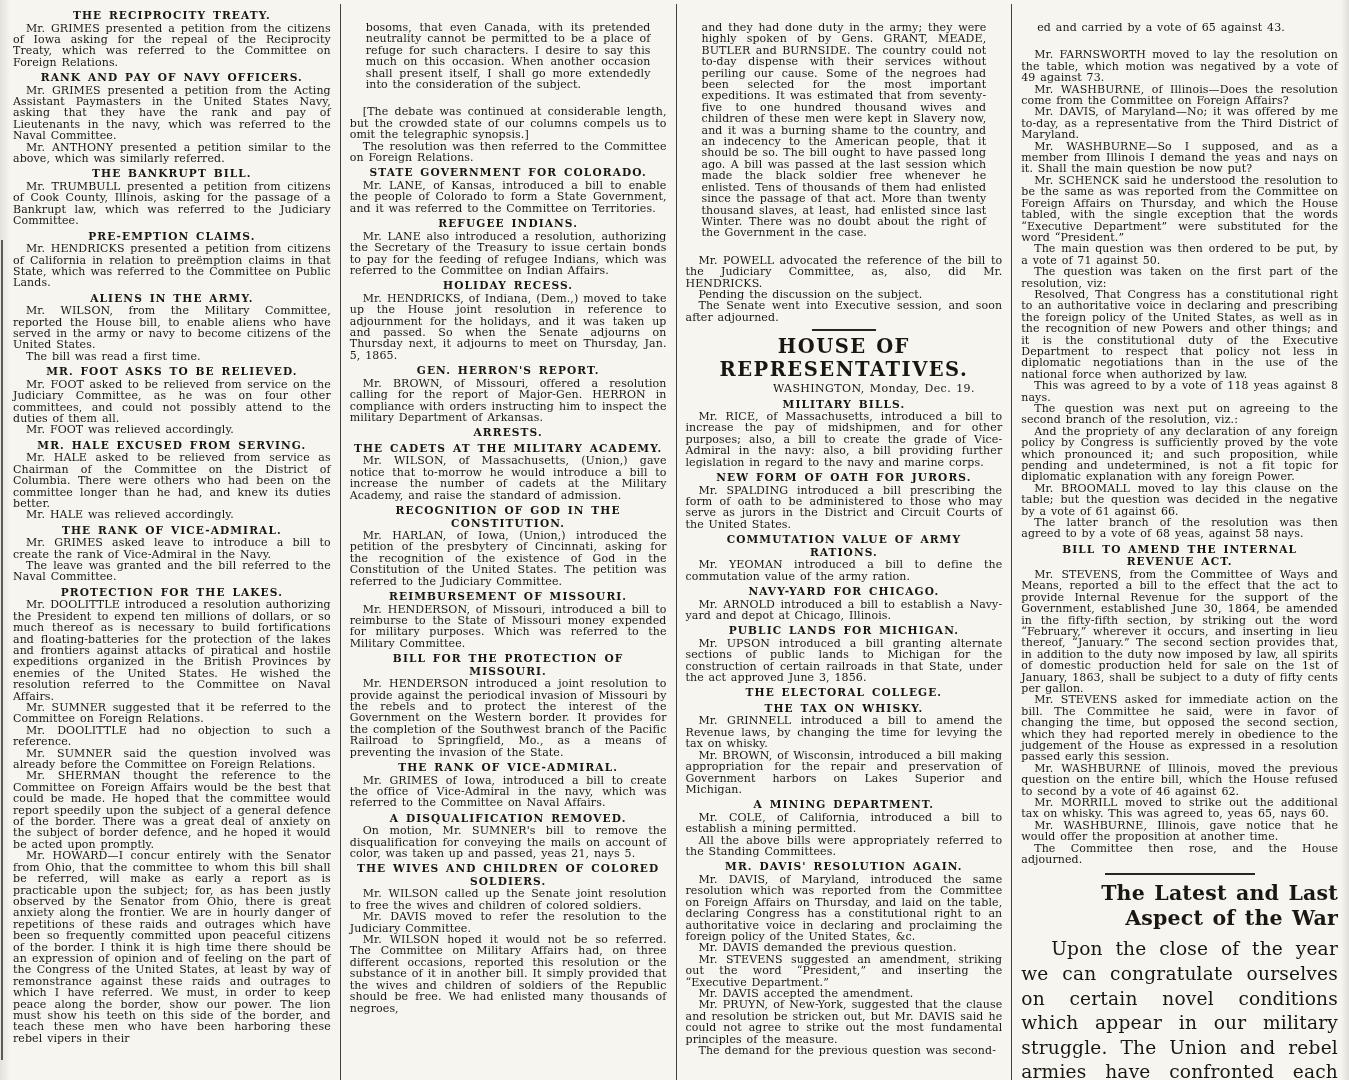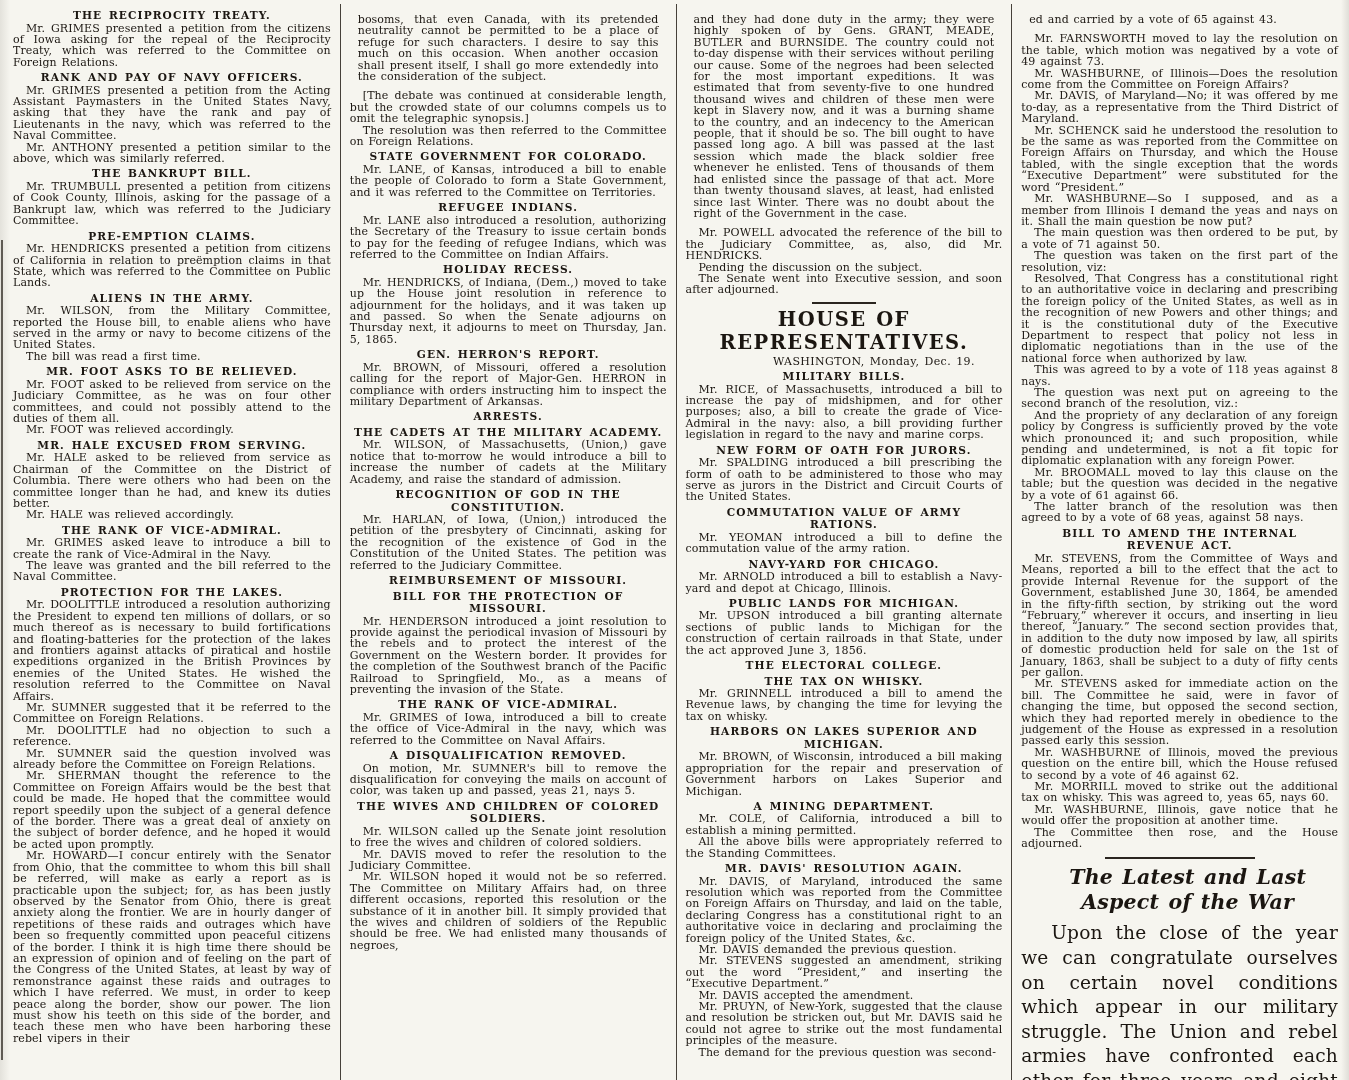--- a/index.html
+++ b/index.html
@@ -22,35 +22,35 @@
     padding:2px 9px 0 9px;
     font-size:11px; line-height:11.4px; text-align:justify;
     letter-spacing:0.1px; word-spacing:1.2px;
   }
   .col + .col { border-left:1.5px solid #46413a; }
   .h {
     text-align:center; font-weight:bold; font-size:10.6px; line-height:12.5px;
     letter-spacing:1.1px; word-spacing:2px; margin:3px 4px 1px 4px; text-indent:0;
   }
   .p { margin:0; text-indent:13px; }
-  .cont { margin:8px; text-indent:0; }
+  .cont { margin:16px; text-indent:0; }
   .dateline { margin:1px 0; text-align:center; padding-left:60px; letter-spacing:0.4px; }
   .main-h {
     text-align:center; font-size:19.5px; line-height:23px; font-weight:bold;
     letter-spacing:1.5px; margin:3px 0 2px 0;
   }
   hr.rule {
     border:none; border-top:2.5px solid #2a251f; width:64px; margin:6px auto 4px auto;
   }
   hr.rule-wide {
     border:none; border-top:2px solid #2a251f; width:150px; margin:8px auto 6px auto;
   }
   .ed-h {
     font-size:20.5px; line-height:25px; font-weight:bold; letter-spacing:0.2px;
-    margin:4px 0 6px 16px; text-indent:0; text-align:center; word-spacing:2px;font-style:italic;
+    margin:4px 0 6px 16px; text-indent:0; text-align:right; word-spacing:2px;
   }
   .ed-p {
     font-size:18.6px; line-height:24.6px; margin:0; text-indent:30px;
     letter-spacing:0.2px; word-spacing:2.5px; text-align:justify;
   }
   
   .edge-mark {
     position:absolute; left:1px; top:240px; width:2px; height:820px;
     background:#3c372f; opacity:0.8;
   }
@@ -101,20 +101,21 @@
       <div class="h">HOLIDAY RECESS.</div>
       <p class="p">Mr. HENDRICKS, of Indiana, (Dem.,) moved to take up the House joint resolution in reference to adjournment for the holidays, and it was taken up and passed. So when the Senate adjourns on Thursday next, it adjourns to meet on Thursday, Jan. 5, 1865.</p>
       <div class="h">GEN. HERRON'S REPORT.</div>
       <p class="p">Mr. BROWN, of Missouri, offered a resolution calling for the report of Major-Gen. HERRON in compliance with orders instructing him to inspect the military Department of Arkansas.</p>
       <div class="h">ARRESTS.</div>
       <div class="h">THE CADETS AT THE MILITARY ACADEMY.</div>
       <p class="p">Mr. WILSON, of Massachusetts, (Union,) gave notice that to-morrow he would introduce a bill to increase the number of cadets at the Military Academy, and raise the standard of admission.</p>
       <div class="h">RECOGNITION OF GOD IN THE CONSTITUTION.</div>
       <p class="p">Mr. HARLAN, of Iowa, (Union,) introduced the petition of the presbytery of Cincinnati, asking for the recognition of the existence of God in the Constitution of the United States. The petition was referred to the Judiciary Committee.</p>
       <div class="h">REIMBURSEMENT OF MISSOURI.</div>
+      <p class="p">Mr. HENDERSON, of Missouri, introduced a bill to reimburse to the State of Missouri money expended for military purposes. Which was referred to the Military Committee.</p>
       <div class="h">BILL FOR THE PROTECTION OF MISSOURI.</div>
       <p class="p">Mr. HENDERSON introduced a joint resolution to provide against the periodical invasion of Missouri by the rebels and to protect the interest of the Government on the Western border. It provides for the completion of the Southwest branch of the Pacific Railroad to Springfield, Mo., as a means of preventing the invasion of the State.</p>
       <div class="h">THE RANK OF VICE-ADMIRAL.</div>
       <p class="p">Mr. GRIMES of Iowa, introduced a bill to create the office of Vice-Admiral in the navy, which was referred to the Committee on Naval Affairs.</p>
       <div class="h">A DISQUALIFICATION REMOVED.</div>
       <p class="p">On motion, Mr. SUMNER's bill to remove the disqualification for conveying the mails on account of color, was taken up and passed, yeas 21, nays 5.</p>
       <div class="h">THE WIVES AND CHILDREN OF COLORED SOLDIERS.</div>
       <p class="p">Mr. WILSON called up the Senate joint resolution to free the wives and children of colored soldiers.</p>
       <p class="p">Mr. DAVIS moved to refer the resolution to the Judiciary Committee.</p>
       <p class="p">Mr. WILSON hoped it would not be so referred. The Committee on Military Affairs had, on three different occasions, reported this resolution or the substance of it in another bill. It simply provided that the wives and children of soldiers of the Republic should be free. We had enlisted many thousands of negroes,</p>
@@ -133,40 +134,39 @@
       <p class="p">Mr. SPALDING introduced a bill prescribing the form of oath to be administered to those who may serve as jurors in the District and Circuit Courts of the United States.</p>
       <div class="h">COMMUTATION VALUE OF ARMY RATIONS.</div>
       <p class="p">Mr. YEOMAN introduced a bill to define the commutation value of the army ration.</p>
       <div class="h">NAVY-YARD FOR CHICAGO.</div>
       <p class="p">Mr. ARNOLD introduced a bill to establish a Navy-yard and depot at Chicago, Illinois.</p>
       <div class="h">PUBLIC LANDS FOR MICHIGAN.</div>
       <p class="p">Mr. UPSON introduced a bill granting alternate sections of public lands to Michigan for the construction of certain railroads in that State, under the act approved June 3, 1856.</p>
       <div class="h">THE ELECTORAL COLLEGE.</div>
       <div class="h">THE TAX ON WHISKY.</div>
       <p class="p">Mr. GRINNELL introduced a bill to amend the Revenue laws, by changing the time for levying the tax on whisky.</p>
-      <div class="h">HARBORS ON LAKES SUPERIOR AND MICHIGAN.</div>
       <p class="p">Mr. BROWN, of Wisconsin, introduced a bill making appropriation for the repair and preservation of Government harbors on Lakes Superior and Michigan.</p>
       <div class="h">A MINING DEPARTMENT.</div>
       <p class="p">Mr. COLE, of California, introduced a bill to establish a mining permitted.</p>
       <p class="p">All the above bills were appropriately referred to the Standing Committees.</p>
       <div class="h">MR. DAVIS' RESOLUTION AGAIN.</div>
       <p class="p">Mr. DAVIS, of Maryland, introduced the same resolution which was reported from the Committee on Foreign Affairs on Thursday, and laid on the table, declaring Congress has a constitutional right to an authoritative voice in declaring and proclaiming the foreign policy of the United States, &amp;c.</p>
       <p class="p">Mr. DAVIS demanded the previous question.</p>
       <p class="p">Mr. STEVENS suggested an amendment, striking out the word “President,” and inserting the “Executive Department.”</p>
       <p class="p">Mr. DAVIS accepted the amendment.</p>
       <p class="p">Mr. PRUYN, of New-York, suggested that the clause and resolution be stricken out, but Mr. DAVIS said he could not agree to strike out the most fundamental principles of the measure.</p>
       <p class="p">The demand for the previous question was second-</p>
     </div>
   <div class="col">
       <p class="cont">ed and carried by a vote of 65 against 43.</p>
       <p class="p">Mr. FARNSWORTH moved to lay the resolution on the table, which motion was negatived by a vote of 49 against 73.</p>
       <p class="p">Mr. WASHBURNE, of Illinois—Does the resolution come from the Committee on Foreign Affairs?</p>
       <p class="p">Mr. DAVIS, of Maryland—No; it was offered by me to-day, as a representative from the Third District of Maryland.</p>
+      <p class="p">Mr. WASHBURNE—So I supposed, and as a member from Illinois I demand the yeas and nays on it. Shall the main question be now put?</p>
       <p class="p">Mr. SCHENCK said he understood the resolution to be the same as was reported from the Committee on Foreign Affairs on Thursday, and which the House tabled, with the single exception that the words “Executive Department” were substituted for the word “President.”</p>
-      <p class="p">Mr. WASHBURNE—So I supposed, and as a member from Illinois I demand the yeas and nays on it. Shall the main question be now put?</p>
       <p class="p">The main question was then ordered to be put, by a vote of 71 against 50.</p>
       <p class="p">The question was taken on the first part of the resolution, viz:</p>
       <p class="p">Resolved, That Congress has a constitutional right to an authoritative voice in declaring and prescribing the foreign policy of the United States, as well as in the recognition of new Powers and other things; and it is the constitutional duty of the Executive Department to respect that policy not less in diplomatic negotiations than in the use of the national force when authorized by law.</p>
       <p class="p">This was agreed to by a vote of 118 yeas against 8 nays.</p>
       <p class="p">The question was next put on agreeing to the second branch of the resolution, viz.:</p>
       <p class="p">And the propriety of any declaration of any foreign policy by Congress is sufficiently proved by the vote which pronounced it; and such proposition, while pending and undetermined, is not a fit topic for diplomatic explanation with any foreign Power.</p>
       <p class="p">Mr. BROOMALL moved to lay this clause on the table; but the question was decided in the negative by a vote of 61 against 66.</p>
       <p class="p">The latter branch of the resolution was then agreed to by a vote of 68 yeas, against 58 nays.</p>
       <div class="h">BILL TO AMEND THE INTERNAL REVENUE ACT.</div>
       <p class="p">Mr. STEVENS, from the Committee of Ways and Means, reported a bill to the effect that the act to provide Internal Revenue for the support of the Government, established June 30, 1864, be amended in the fifty-fifth section, by striking out the word “February,” wherever it occurs, and inserting in lieu thereof, “January.” The second section provides that, in addition to the duty now imposed by law, all spirits of domestic production held for sale on the 1st of January, 1863, shall be subject to a duty of fifty cents per gallon.</p>

